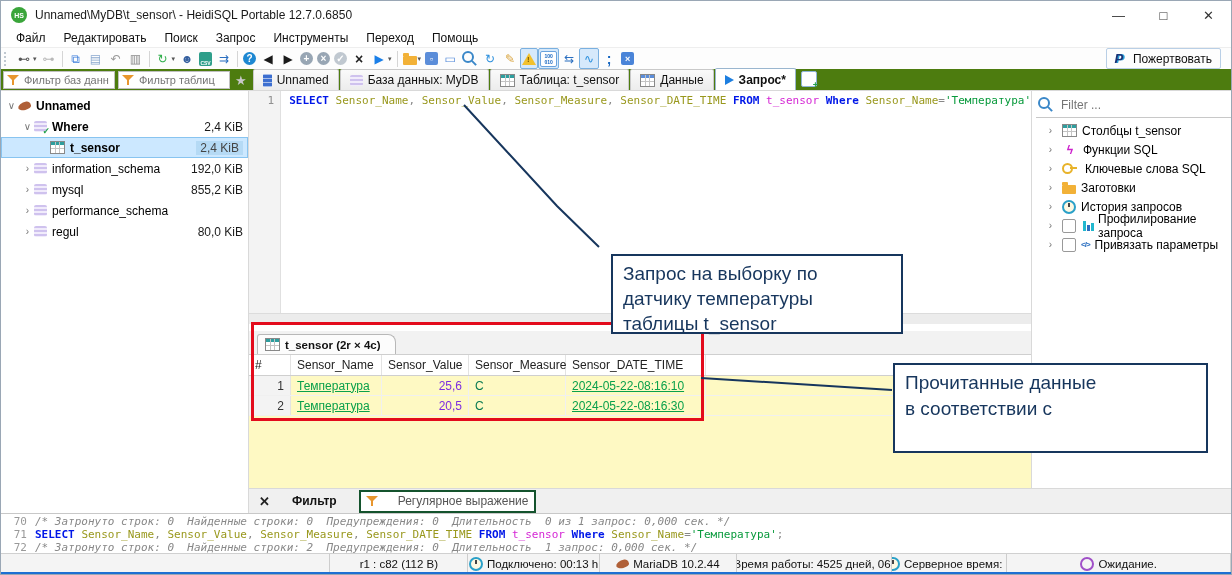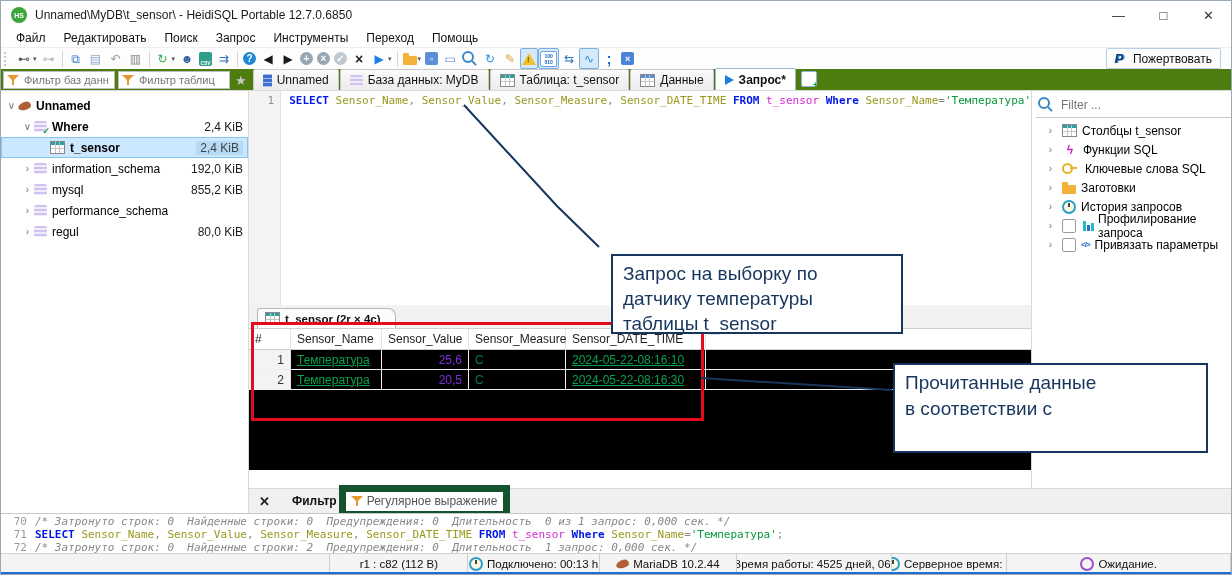--- a/index.html
+++ b/index.html
@@ -80,41 +80,41 @@
   .editor{position:absolute;left:248px;top:90px;width:782px;height:222px;background:#fff;box-sizing:border-box;display:flex;}
   .gutter{width:34px;background:#f3f3f3;border-right:1px solid #e0e0e0;color:#909090;font-family:"DejaVu Sans Mono",monospace;font-size:11px;text-align:right;padding:3px 6px 0 0;box-sizing:border-box;}
   .code{padding:3px 0 0 8px;font-family:"DejaVu Sans Mono",monospace;font-size:11px;white-space:pre;}
   .tok-kw{color:#0017e8;font-weight:bold;}
   .tok-id{color:#99981d;}
   .tok-tbl{color:#d426d4;}
   .tok-str{color:#089a3c;}
   .tok-pl{color:#888;}
   .splitter{position:absolute;left:248px;top:312px;width:782px;height:10px;background:#ececec;border-top:1px solid #dcdcdc;}
   
-  .results{position:absolute;left:248px;top:304px;width:782px;height:165px;background:#000000;box-sizing:border-box;}
+  .results{position:absolute;left:248px;top:330px;width:782px;height:165px;background:#fef9c3;box-sizing:border-box;}
   .res-tabstrip{height:24px;background:#f2f2f2;border-bottom:1px solid #cfcfcf;display:flex;align-items:flex-end;padding-left:8px;box-sizing:border-box;}
   .res-tab{display:inline-flex;align-items:center;gap:5px;padding:3px 14px 3px 7px;background:#fcfcfc;border:1px solid #b8b8b8;border-bottom:none;border-radius:3px 8px 0 0;font-size:11.5px;font-weight:bold;color:#111;}
   .grid-header{display:flex;height:20px;border-bottom:1px solid #cfcfcf;font-size:12px;background:#fff;}
   .gh-cell{display:flex;align-items:center;padding:0 6px;border-right:1px solid #e3e3e3;box-sizing:border-box;color:#222;}
   .grid-row{display:flex;height:19px;border-bottom:1px solid #f0f0f0;font-size:12px;}
   .gc{display:flex;align-items:center;padding:0 6px;border-right:1px solid #f0f0f0;box-sizing:border-box;white-space:nowrap;}
   .gc.num{background:#f3f3f3;justify-content:flex-end;color:#333;border-right:1px solid #e3e3e3;}
   .gc.name,.gc.dt{color:#0aa04c;text-decoration:underline;}
   .gc.val{color:#7d2ee0;justify-content:flex-end;}
   .gc.meas{color:#0a7a52;}
   
   .right-panel{position:absolute;left:1030px;top:90px;width:202px;height:397px;background:#fff;border-left:1px solid #d9d9d9;box-sizing:border-box;padding:4px 2px 0 4px;}
   .rp-filter{display:flex;align-items:center;gap:5px;border-bottom:1px solid #c8c8c8;padding:2px 2px 4px 2px;margin-bottom:3px;}
   .rp-filter input{border:none;outline:none;font-size:12px;color:#666;width:150px;font-family:"Liberation Sans",sans-serif;}
   .rp-row{display:flex;align-items:center;height:19px;font-size:12px;gap:5px;padding-left:8px;}
   
   .fbar{position:absolute;left:248px;top:487px;width:984px;height:25px;background:#f0f0f0;border-top:1px solid #d9d9d9;display:flex;align-items:center;box-sizing:border-box;padding-left:10px;}
   .fbar-x{font-size:13px;font-weight:bold;color:#222;margin-right:22px;}
   .fbar-label{font-size:12px;font-weight:bold;color:#111;margin-right:2px;}
-  .fbar-input{display:flex;align-items:center;gap:4px;background:#fff;border:7px solid #14532d;height:19px;padding:0 5px;margin-left:0;}
+  .fbar-input{display:flex;align-items:center;gap:20px;background:#fff;border:2px solid #14532d;height:19px;padding:0 5px;margin-left:20px;}
   .fbar-input span{font-size:12px;color:#555;}
   
   .log{position:absolute;left:0;top:512px;width:100%;height:40px;background:#fff;border-top:1px solid #c8c8c8;box-sizing:border-box;font-family:"DejaVu Sans Mono",monospace;font-size:11px;padding-top:1px;}
   .log-line{display:flex;height:13px;line-height:13px;white-space:pre;}
   .log-num{width:26px;text-align:right;color:#999;padding-right:8px;flex:none;}
   .log-comment{color:#888;font-style:italic;}
   
   .statusbar{position:absolute;left:0;top:552px;width:100%;height:21px;background:#f4f4f4;border-top:1px solid #d0d0d0;display:flex;box-sizing:border-box;}
   .sb-seg{display:flex;align-items:center;justify-content:center;gap:4px;font-size:11.5px;color:#111;border-right:1px solid #cdcdcd;box-sizing:border-box;height:100%;white-space:nowrap;overflow:hidden;}
   .accent-strip{position:absolute;left:0;bottom:0;width:100%;height:2px;background:#1d6fd2;}

